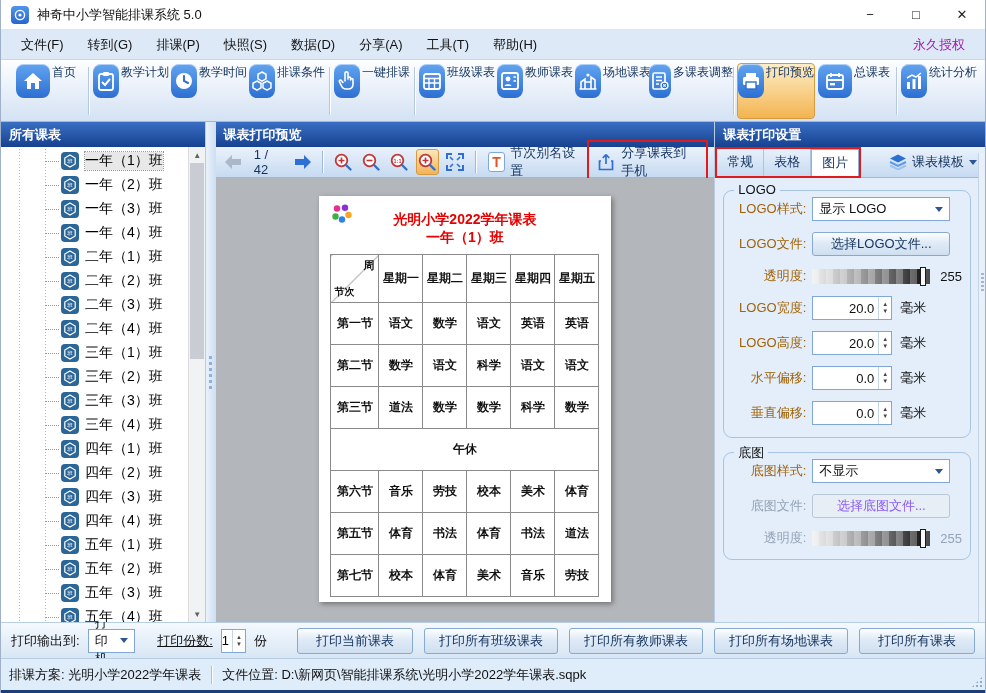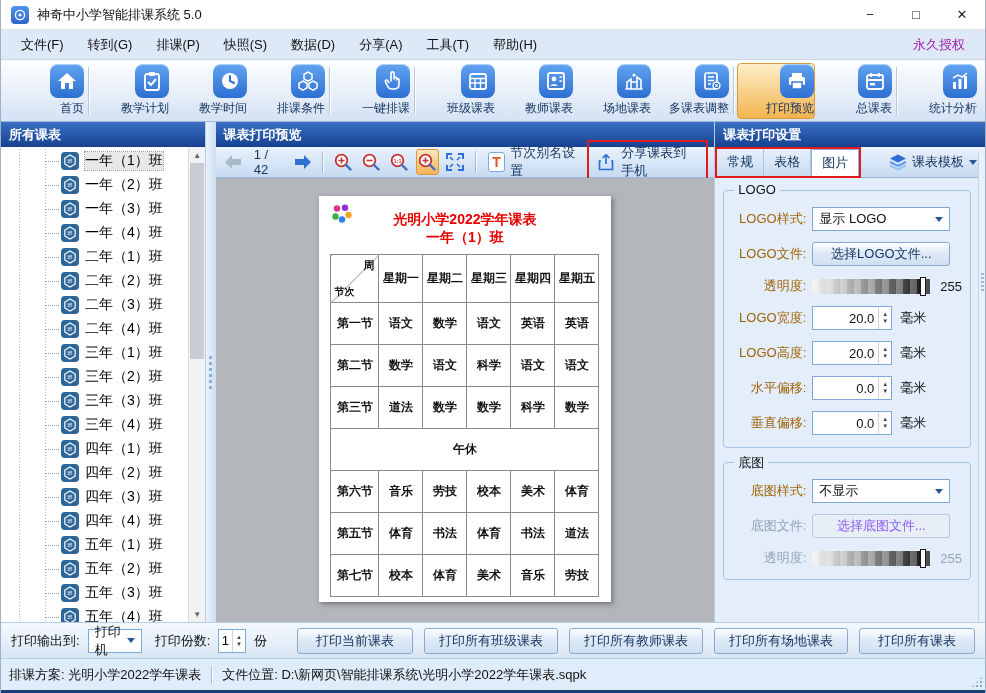--- a/index.html
+++ b/index.html
@@ -13,21 +13,21 @@
   .win-btns{margin-left:auto;display:flex;}
   .win-btn{width:46px;height:30px;display:flex;align-items:center;justify-content:center;font-size:13px;color:#222;}
 
   
   .menubar{height:30px;background:#dde9f7;display:flex;align-items:center;padding:0 8px;border-bottom:1px solid #c8d8ec;}
   .menu-item{font-size:13px;color:#111;padding:0 12px;line-height:30px;}
   .license{margin-left:auto;font-size:13px;color:#a21caf;padding-right:12px;}
 
   
   .toolbar{height:62px;background:linear-gradient(#fdfeff,#d4e2f4);border-bottom:1px solid #9fb8d8;display:flex;align-items:center;padding:0 6px;}
-  .tb-item{width:78px;height:56px;display:flex;flex-direction:column;align-items:flex-end;justify-content:center;gap:2px;border:1px solid transparent;border-radius:4px;}
+  .tb-item{width:78px;height:56px;display:flex;flex-direction:row;align-items:flex-start;justify-content:center;gap:2px;border:1px solid transparent;border-radius:4px;}
   .tb-item .ic{width:34px;height:34px;border-radius:8px;background:linear-gradient(#62a4ef,#2d6fd2);display:flex;align-items:center;justify-content:center;box-shadow:inset 0 1px 0 rgba(255,255,255,.5);}
   .tb-item .lb{font-size:12px;color:#10305e;white-space:nowrap;}
   .tb-item.active{background:linear-gradient(#fdeec9,#f3b44f);border:1px solid #d89a3e;}
   .tb-sep{width:1px;height:48px;background:#b4c8e0;margin:0 3px;box-shadow:1px 0 0 #fff;}
 
   
   .main{display:flex;height:500px;}
 
   .panel-hd{height:25px;background:linear-gradient(#3a6fc4,#16418f);color:#fff;font-size:13px;font-weight:bold;display:flex;align-items:center;padding:0 8px;flex:0 0 auto;}
 
@@ -76,21 +76,21 @@
 
   
   .right{flex:1;display:flex;flex-direction:column;border-left:1px solid #b9cce2;background:#e3eefa;position:relative;}
   .tabrow{height:31px;display:flex;align-items:center;background:linear-gradient(#eaf2fb,#c6daf1);border-bottom:1px solid #9fb8d8;}
   .tabs-red{border:2px solid #e01b1b;display:flex;align-items:stretch;height:31px;}
   .tab{font-size:13px;color:#13325f;padding:0 10px;display:flex;align-items:center;border-right:1px solid #aec4de;}
   .tab.active{background:#fff;font-weight:normal;border:1px solid #8fb0d8;border-bottom:none;}
   .tmpl-btn{margin-left:auto;display:flex;align-items:center;gap:5px;font-size:13px;color:#13325f;padding-right:8px;}
   .caret{width:0;height:0;border-left:4px solid transparent;border-right:4px solid transparent;border-top:5px solid #2b5797;}
   .settings{flex:1;padding:12px 14px 0 8px;overflow:hidden;}
-  .fieldset{border:1px solid #a6c4e4;border-radius:4px;position:relative;padding:16px 8px 8px 4px;margin-bottom:14px;background:transparent;}
+  .fieldset{border:1px solid #a6c4e4;border-radius:9px;position:relative;padding:6px 8px 8px 4px;margin-bottom:14px;background:transparent;}
   .fieldset .legend{position:absolute;top:-9px;left:10px;background:#e3eefa;padding:0 4px;font-size:13px;color:#111;}
   .frow{display:flex;align-items:center;margin-bottom:11px;}
   .frow .flabel{width:78px;text-align:right;font-size:13px;color:#a16207;margin-right:6px;flex:0 0 auto;white-space:nowrap;}
   .frow.disabled .flabel,.frow.disabled .unit,.frow.disabled .slider-val{color:#94a3b5;}
   .select{width:138px;height:24px;background:#fff;border:1px solid #7fa8d9;display:flex;align-items:center;font-size:13px;color:#111;padding:0 6px;justify-content:space-between;}
   .btn{height:24px;background:linear-gradient(#fdfeff,#dfeaf6 45%,#cfdff0);border:1px solid #88a9cf;border-radius:3px;font-size:13px;color:#13325f;display:flex;align-items:center;justify-content:center;}
   .btn.w138{width:138px;}
   .btn.disabled{color:#8b5cf6;background:#e8eef6;border-color:#b7c7da;}
   .slider{position:relative;width:118px;height:15px;background:
      repeating-linear-gradient(90deg,rgba(255,255,255,.28) 0 7px,rgba(255,255,255,0) 7px 14px),
@@ -779,21 +779,21 @@
         </div>
     </div>
   </div>
 
   <div class="printbar">
     <span class="plabel">打印输出到:</span>
     <span class="combo">
         <span>打印机</span>
         <span class="caret"></span>
       </span>
-    <span class="plabel" style="margin-left:5px;">打印份数:</span>
+    <span class="plabel" style="margin-left:14px;text-decoration:underline;">打印份数:</span>
     <span class="pspin">
         <span class="val">1</span>
         <span class="uds">▲<br>▼</span>
       </span>
     <span class="plabel">份</span>
     <span class="pbtns">
       <span class="pbtn">打印当前课表</span>
       <span class="pbtn">打印所有班级课表</span>
       <span class="pbtn">打印所有教师课表</span>
       <span class="pbtn">打印所有场地课表</span>

